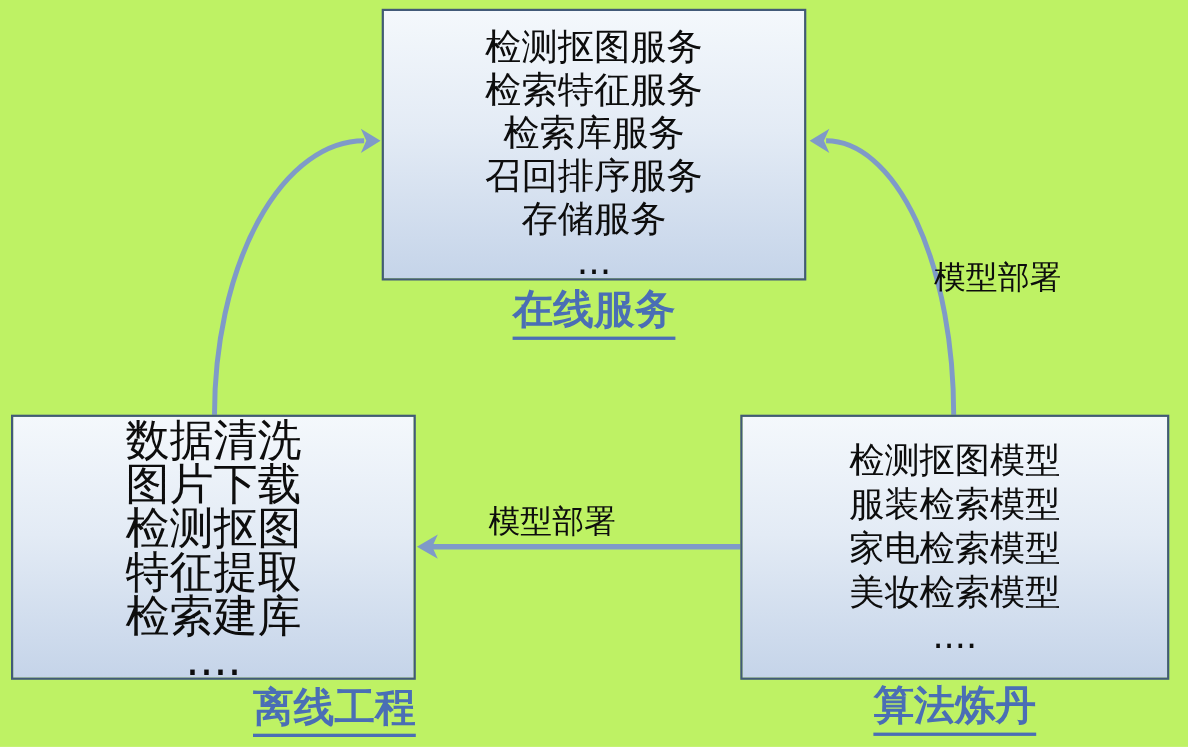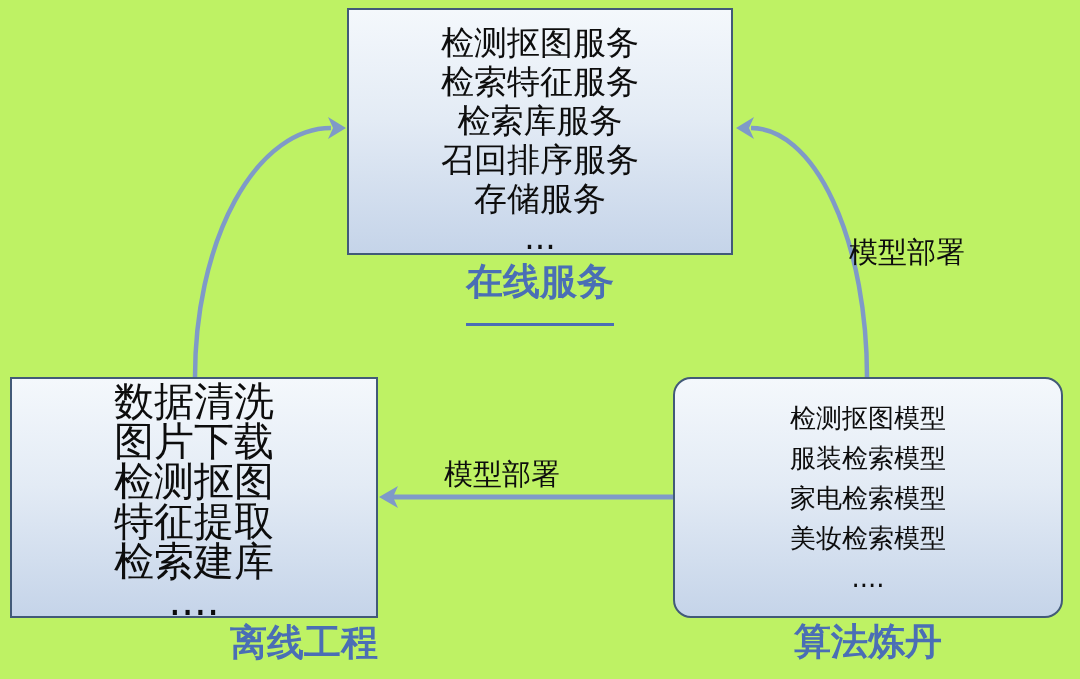--- a/index.html
+++ b/index.html
@@ -44,37 +44,37 @@
     position:absolute;
     box-sizing:border-box;
     border:2.5px solid var(--box-border);
     background:linear-gradient(180deg,var(--box-fill-top) 0%,var(--box-fill-mid) 45%,var(--box-fill-bottom) 100%);
     z-index:2;
     text-align:center;
     color:var(--body-text);
   }
   .box-online{ left:347px; top:8px;   width:386px; height:247px; font-size:33px; line-height:39px; padding-top:13px;}
   .box-offline{left:10px;  top:377px; width:368px; height:241px; font-size:40px; line-height:40px; padding-top:2px;}
-  .box-algo{   left:673px; top:377px; width:390px; height:241px; font-size:26px; line-height:40px; padding-top:19px;border-radius:18px;}
+  .box-algo{   left:673px; top:377px; width:390px; height:241px; font-size:32px; line-height:40px; padding-top:19px;}
   .box-line{white-space:nowrap;}
   .node-title-wrap{
     position:absolute;
     text-align:center;
     z-index:2;
   }
   .title-online{ left:347px; top:262px; width:386px;}
   .title-offline{left:10px;  top:623px; width:368px;text-align:right;}
   .title-algo{   left:673px; top:622px; width:390px;}
   .node-title{
     display:inline-block;
     font-size:37px;
     font-weight:bold;
     color:var(--title-text);
     border-bottom:3px solid var(--title-text);
-    padding-bottom:20px;
+    padding-bottom:3px;
     line-height:1.1;
     white-space:nowrap;
   }
   .edge-label{
     position:absolute;
     font-size:29px;
     color:var(--body-text);
     white-space:nowrap;
     z-index:3;
   }

